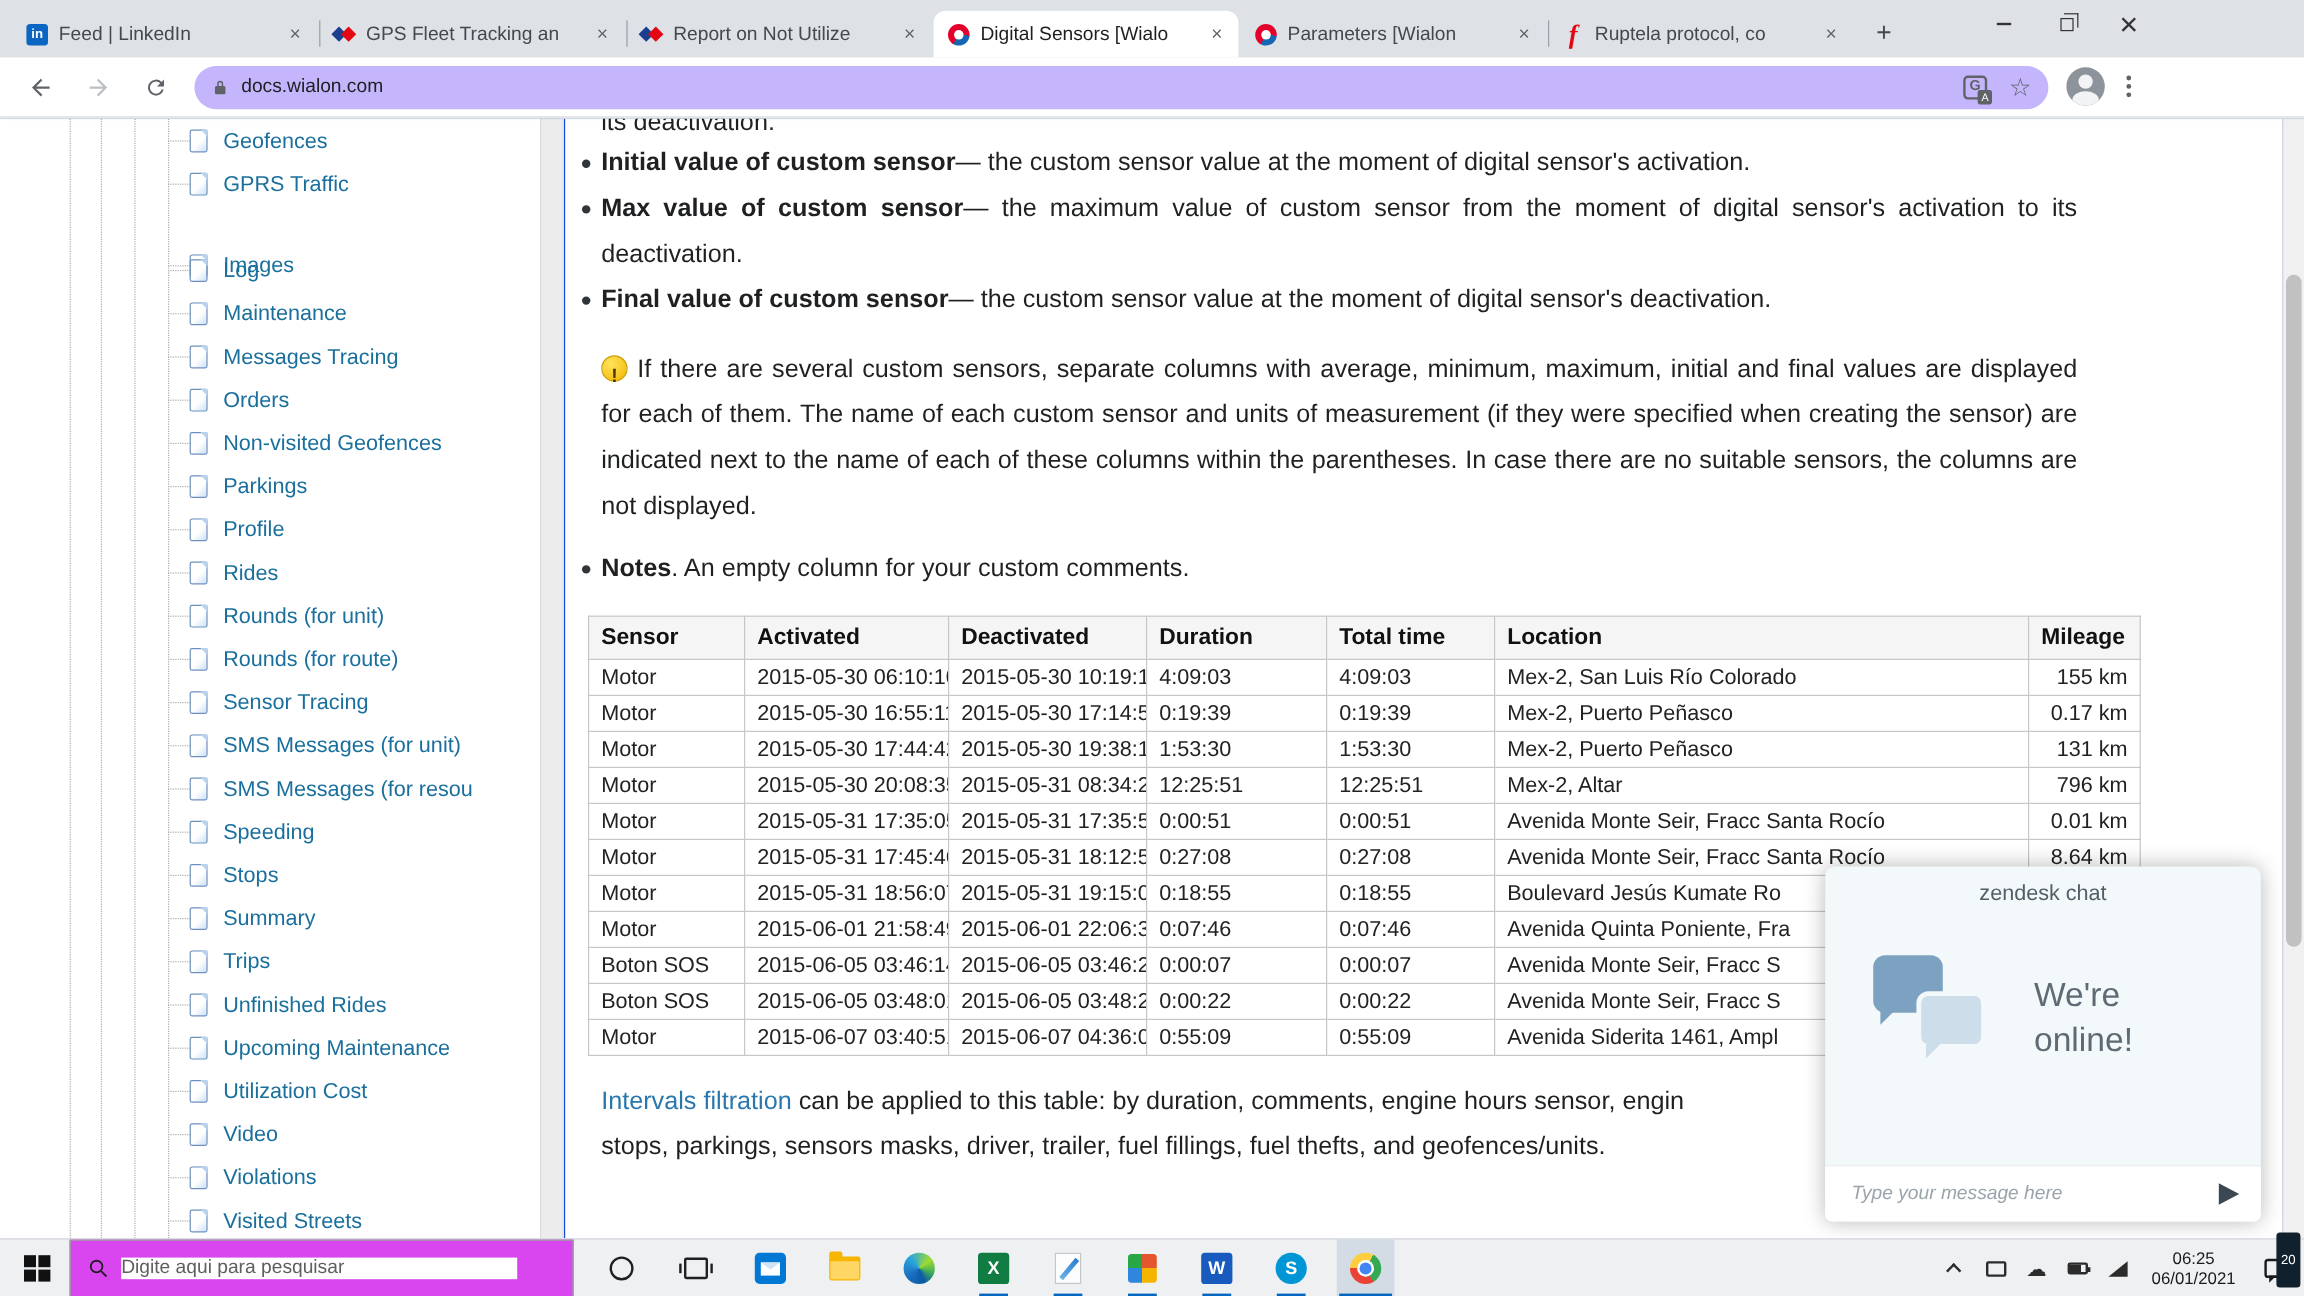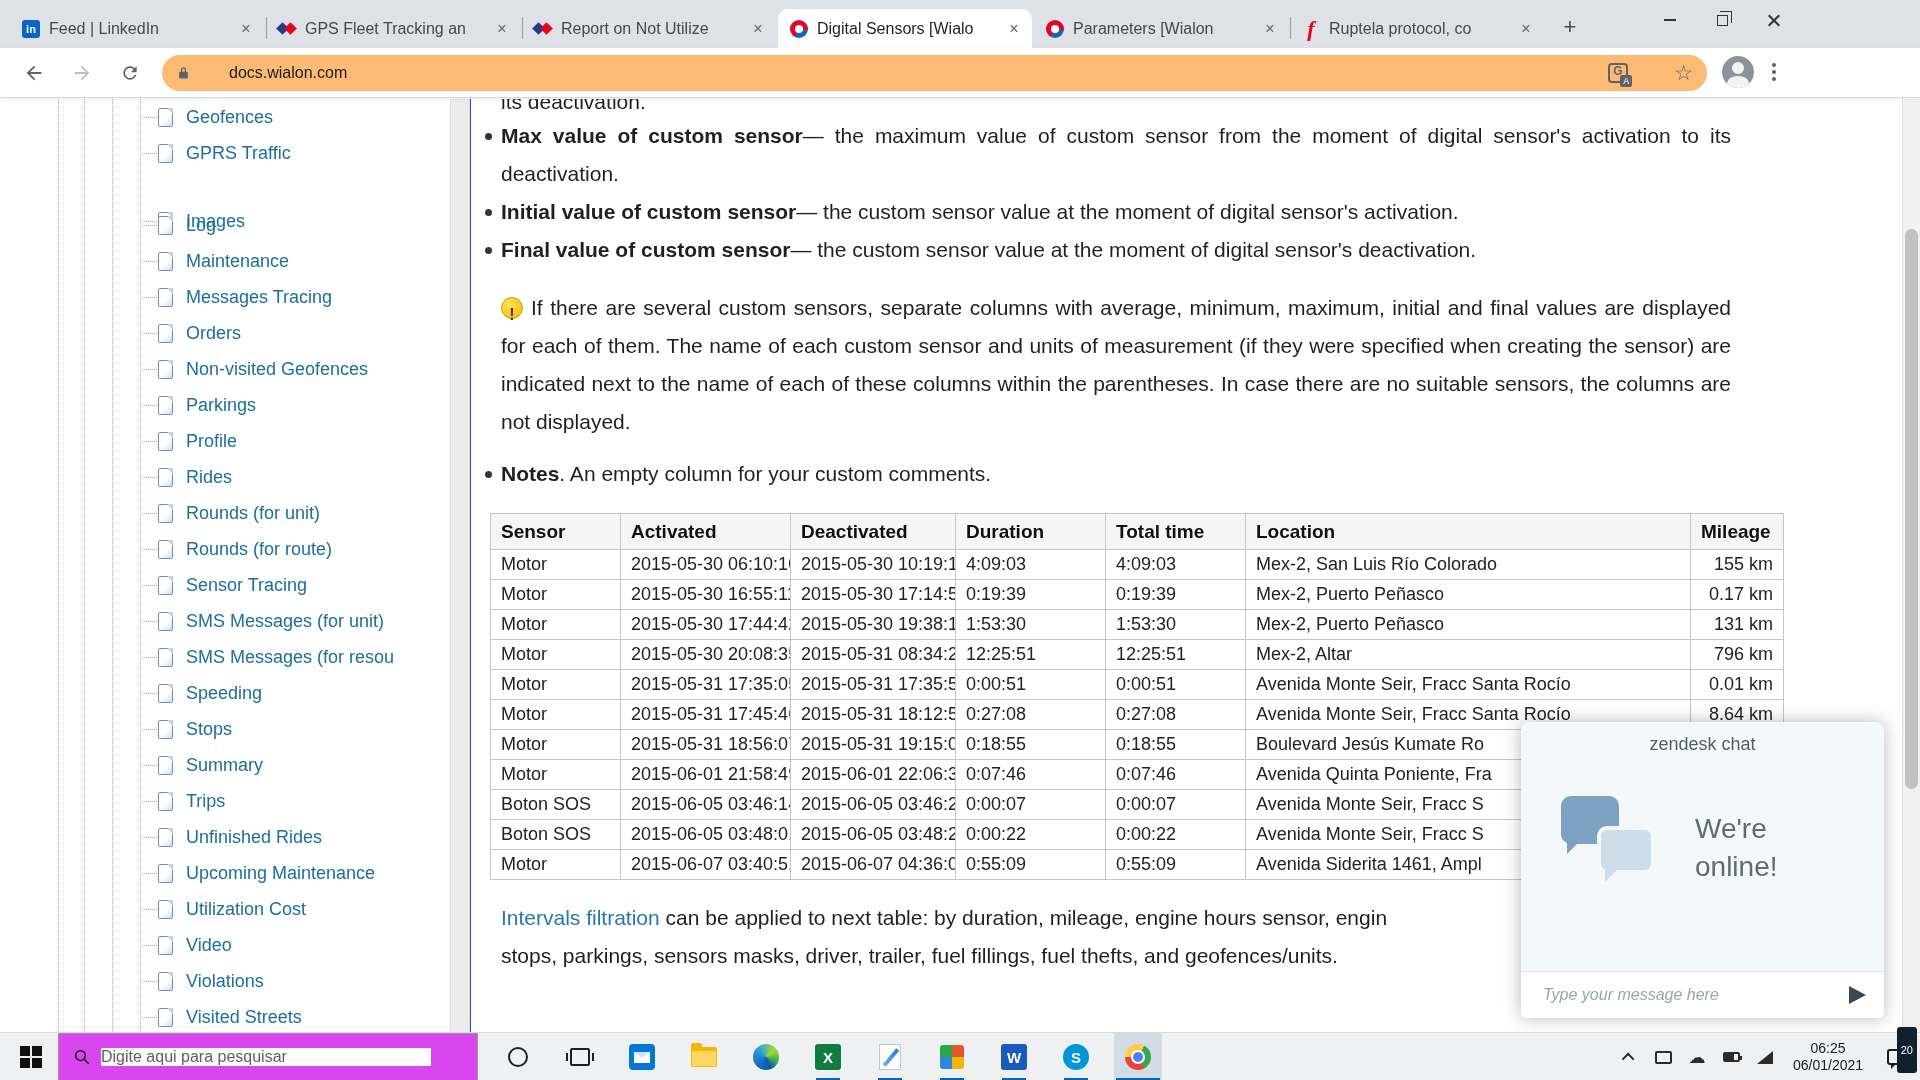--- a/index.html
+++ b/index.html
@@ -27,21 +27,21 @@
   .ic-min { width:12px; height:2px; background:#333; }
   .ic-max { width:11px; height:11px; border:1.5px solid #333; position:relative; }
   .ic-max::before { content:""; position:absolute; left:2px; top:-5px; width:11px; height:11px; border:1.5px solid #333; border-bottom:none; border-left:none; }
   .ic-close { position:relative; width:14px; height:14px; }
   .ic-close::before,.ic-close::after { content:""; position:absolute; left:6px; top:0; width:2px; height:15px; background:#333; }
   .ic-close::before { transform:rotate(45deg);} .ic-close::after { transform:rotate(-45deg);}
 
   
   .toolbar { position:absolute; left:0; top:48px; width:1920px; height:50px; background:#fff; border-bottom:1px solid #d5d8da; box-shadow:0 1px 3px rgba(0,0,0,.08); z-index:5; }
   .navbtn { position:absolute; top:9px; width:32px; height:32px; display:flex; align-items:center; justify-content:center; border-radius:50%; }
-  .addressbar { position:absolute; left:162px; top:7px; width:1545px; height:36px; background:#fdba74; border-radius:18px; display:flex; align-items:center; padding:0 14px;gap:28px; }
+  .addressbar { position:absolute; left:162px; top:7px; width:1545px; height:36px; background:#c4b5fd; border-radius:18px; display:flex; align-items:center; padding:0 14px; }
   .url-text { font-size:16px; color:#202124; margin-left:10px; flex:1; }
   .translate-ic { width:20px; height:20px; border:2px solid #5f6368; border-radius:4px; position:relative; margin-right:18px; }
   .translate-ic::before { content:"G"; position:absolute; left:3px; top:-1px; font-size:12px; font-weight:bold; color:#5f6368; }
   .translate-ic::after { content:"A"; position:absolute; right:-6px; bottom:-6px; width:12px; height:12px; background:#5f6368; color:#fff; font-size:9px; line-height:12px; text-align:center; border-radius:2px; }
   .star-ic { font-size:21px; color:#5f6368; }
   .avatar { position:absolute; left:1722px; top:8px; width:32px; height:32px; border-radius:50%; background:#8d939b; overflow:hidden; }
   .avatar::before { content:""; position:absolute; left:10px; top:6px; width:12px; height:12px; border-radius:50%; background:#f1f3f4; }
   .avatar::after { content:""; position:absolute; left:5px; top:20px; width:22px; height:14px; border-radius:50%; background:#f1f3f4; }
   .menu-dots { position:absolute; left:1772px; top:15px; width:4px; height:4px; background:#5f6368; border-radius:50%; box-shadow:0 7px 0 #5f6368, 0 14px 0 #5f6368; }
 
@@ -360,22 +360,22 @@
           <span class="sb-label">Visited Streets</span>
         </div>
       </div>
   </div>
   <div class="sidebar-scroll"></div>
 
   <div class="content">
     <div class="clip-line">its deactivation.</div>
 
     <ul class="blist" style="top:18px">
+      <li><b>Initial value of custom sensor</b><span>— the custom sensor value at the moment of digital sensor's activation.</span></li>
       <li><b>Max value of custom sensor</b><span>— the maximum value of custom sensor from the moment of digital sensor's activation to its deactivation.</span></li>
-      <li><b>Initial value of custom sensor</b><span>— the custom sensor value at the moment of digital sensor's activation.</span></li>
       <li><b>Final value of custom sensor</b><span>— the custom sensor value at the moment of digital sensor's deactivation.</span></li>
     </ul>
 
     <div class="para" style="top:190px">
       <span class="warn-icon"></span><span>If there are several custom sensors, separate columns with average, minimum, maximum, initial and final values are displayed for each of them. The name of each custom sensor and units of measurement (if they were specified when creating the sensor) are indicated next to the name of each of these columns within the parentheses. In case there are no suitable sensors, the columns are not displayed.</span>
     </div>
 
     <ul class="blist" style="top:356px">
       <li><b>Notes</b><span>. An empty column for your custom comments.</span></li>
     </ul>
@@ -498,21 +498,21 @@
             <td class="link">2015-06-07 04:36:00</td>
             <td>0:55:09</td>
             <td>0:55:09</td>
             <td class="link">Avenida Siderita 1461, Ampl</td>
             <td class="num"></td>
           </tr>
         </tbody>
     </table>
 
     <div class="footer-para">
-      <div><a class="ilink" href="#">Intervals filtration</a><span> can be applied to next table: by duration, mileage, engine hours sensor, engin</span></div>
+      <div><a class="ilink" href="#">Intervals filtration</a><span> can be applied to this table: by duration, comments, engine hours sensor, engin</span></div>
       <div>stops, parkings, sensors masks, driver, trailer, fuel fillings, fuel thefts, and geofences/units.</div>
     </div>
   </div>
 
   <div class="page-scrollbar">
     <div class="thumb"></div>
   </div>
 </div>
 
 <div class="chat">

